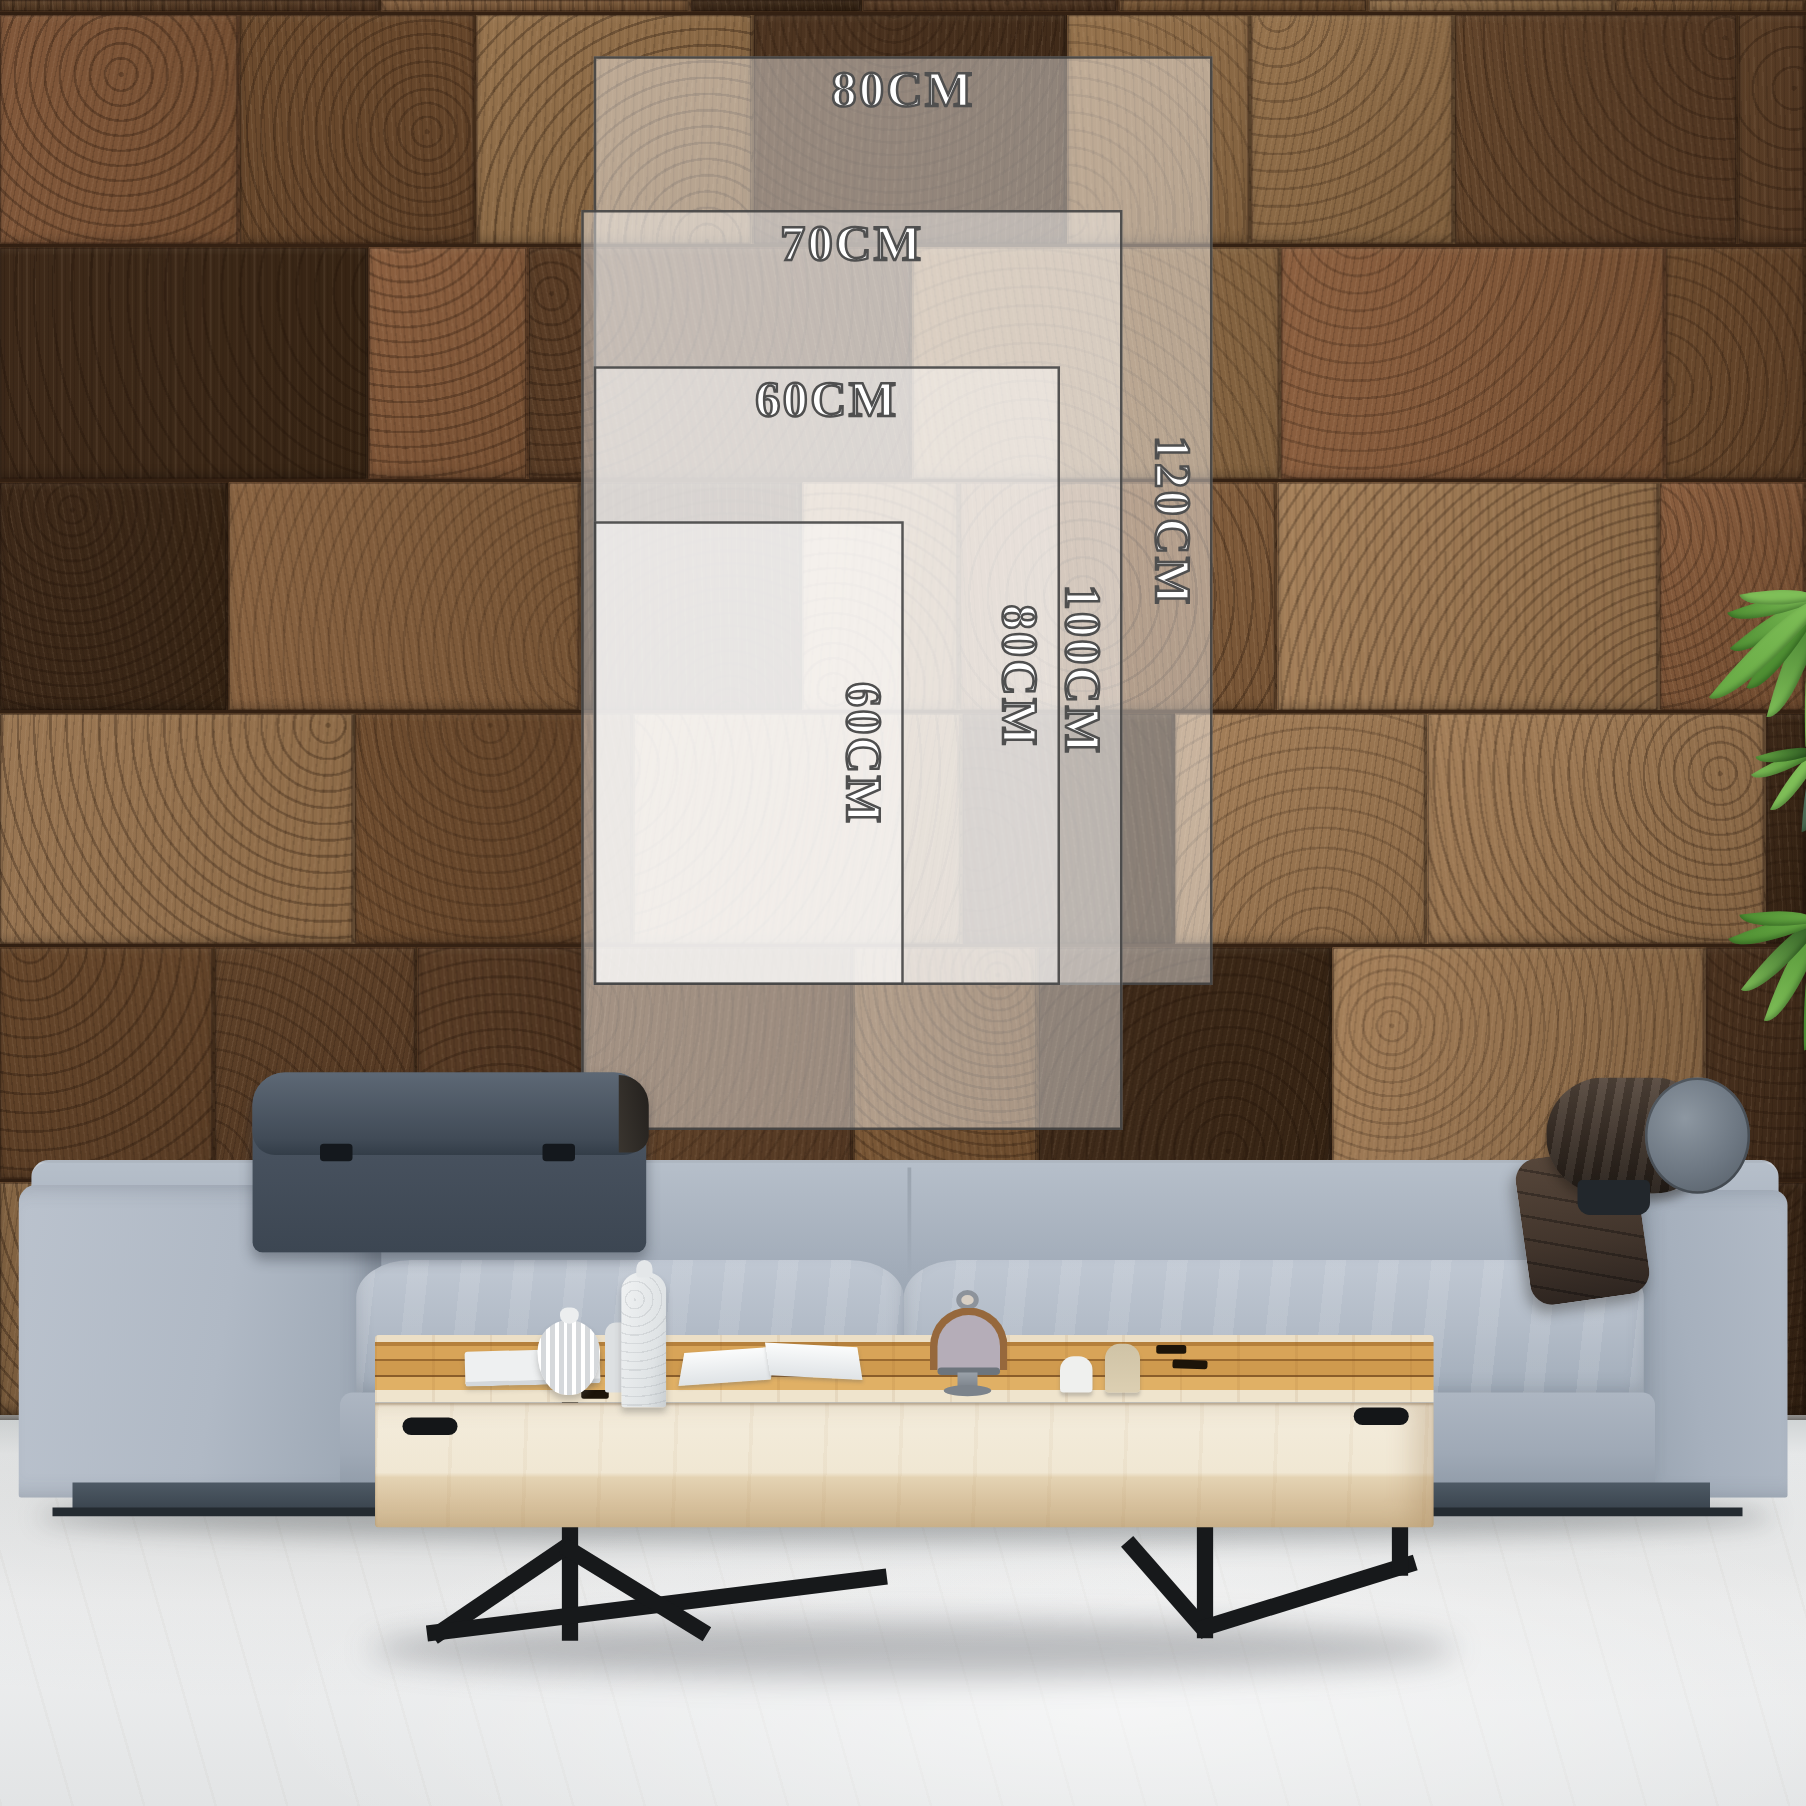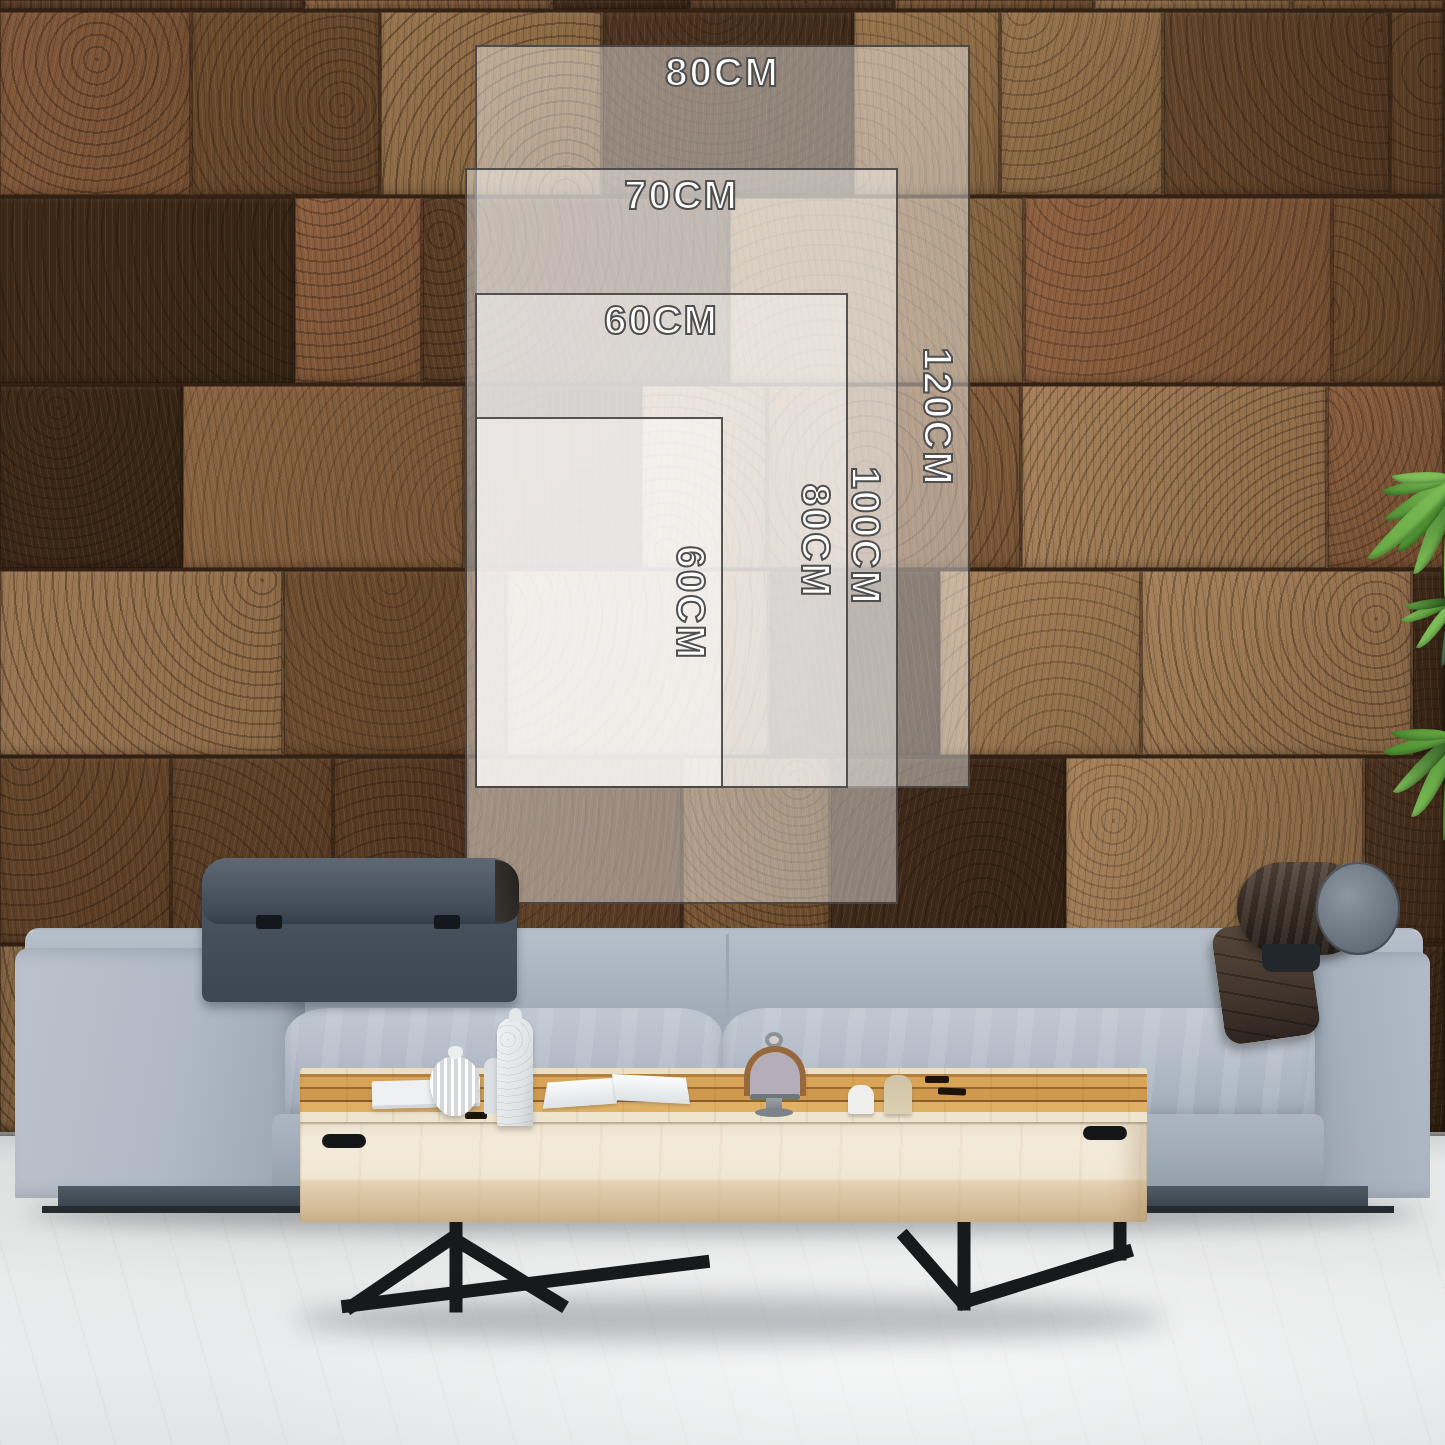--- a/index.html
+++ b/index.html
@@ -1,18 +1,18 @@
 <!DOCTYPE html>
 <html><head>
 <meta charset="utf-8">
 <style>
   html,body{margin:0;padding:0;background:#222;}
   .stage{
     position:relative; width:1445px; height:1445px; overflow:hidden;
-    font-family:Liberation Sans, sans-serif;
+    font-family:Liberation Serif, serif;
     background:#701a75;
   }
   .abs{position:absolute;}
   
   #wall{left:0;top:0;width:1445px;height:1138px;background:#5d3f26;overflow:hidden;}
   .wall-row{position:absolute;left:0;width:1445px;display:flex;border-bottom:3px solid rgba(18,9,4,.55);box-sizing:border-box;}
   .wood-block{height:100%;box-sizing:border-box;
     box-shadow:inset 0 0 0 1px rgba(25,12,5,.38), inset 0 3px 5px rgba(255,240,220,.07), inset 0 -4px 8px rgba(0,0,0,.22);
     border-right:2px solid rgba(20,10,4,.45);}
   #wall-vignette{left:0;top:0;width:1445px;height:1138px;

